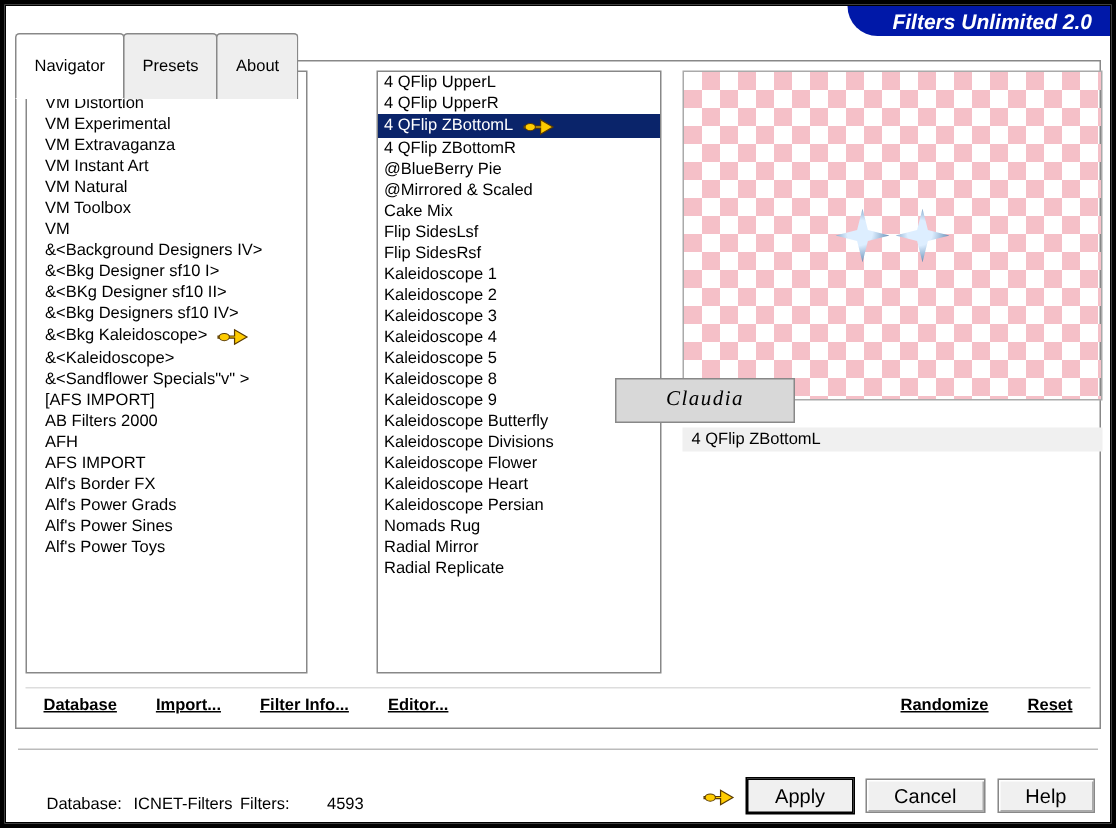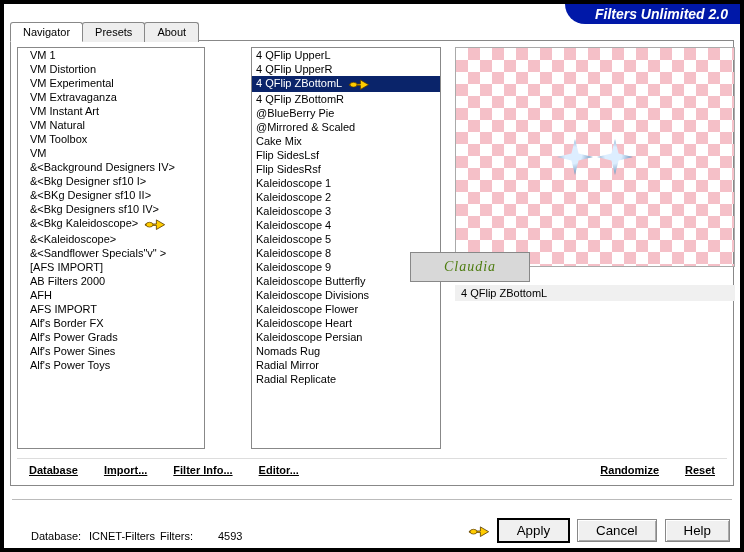--- a/index.html
+++ b/index.html
@@ -1,39 +1,39 @@
 <!DOCTYPE html>
 <html><head>
 <meta charset="utf-8">
 <style>
 * { box-sizing: border-box; margin: 0; padding: 0; }
 body { font-family: Tahoma, Arial, sans-serif; font-size: 11px; background: #000; width: 744px; height: 552px; overflow: hidden; position: relative; }
 .window { position: absolute; inset: 3px; background: #fff; border: 1px solid #000; }
 .titlebar { position: absolute; top: 0; right: 0; height: 20px; background: #0018a8; color: #fff; font-weight: bold; font-style: italic; font-size: 14px; padding: 2px 12px 2px 30px; border-radius: 0 0 0 20px; }
 .tabs { position: absolute; top: 18px; left: 6px; display: flex; z-index: 2; }
-.tab { padding: 3px 12px; border: 1px solid #888; background: #eee; border-bottom: none; border-radius: 3px 3px 0 0; margin-right: -1px; cursor: pointer; }
+.tab { padding: 15px 12px; border: 1px solid #888; background: #eee; border-bottom: none; border-radius: 3px 3px 0 0; margin-right: -1px; cursor: pointer; }
 .tab.active { background: #fff; border-bottom: 1px solid #fff; font-weight: normal; z-index: 3; }
 .panel { position: absolute; top: 36px; left: 6px; right: 6px; bottom: 62px; border: 1px solid #888; background: #fff; }
 .cols { display: flex; height: calc(100% - 30px); padding: 6px; gap: 6px; }
 .listbox { border: 1px solid #888; background: #fff; overflow-y: scroll; overflow-x: hidden; height: 100%; }
 .listbox.left { width: 188px; flex-shrink: 0; padding-left: 8px; }
 .listbox.mid { width: 190px; flex-shrink: 0; margin-left: 40px; }
 .preview-area { flex: 1; display: flex; flex-direction: column; gap: 4px; padding-left: 8px; }
 .li { padding: 1px 4px; white-space: nowrap; cursor: default; user-select: none; }
 .li.sel { background: #0a246a; color: #fff; }
 .pointer { display: inline-block; margin-left: 6px; }
 .pointer svg { width: 22px; height: 14px; vertical-align: middle; }
 .preview { width: 280px; height: 220px; border: 1px solid #aaa; position: relative; }
 .checker { position:absolute; inset:0; background-image:
  linear-gradient(45deg,#f5c0c8 25%,transparent 25%), linear-gradient(-45deg,#f5c0c8 25%,transparent 25%),
  linear-gradient(45deg,transparent 75%,#f5c0c8 75%), linear-gradient(-45deg,transparent 75%,#f5c0c8 75%);
  background-size:24px 24px; background-position:0 0,0 12px,12px -12px,-12px 0; }
 .diamonds { position:absolute; top:50%; left:50%; transform:translate(-50%,-50%); display:flex; gap:4px; }
 .diamond { width:36px; height:36px; background:radial-gradient(circle at 45% 45%, #def 0 30%, #8ac 60%, #347 90%); clip-path: polygon(50% 0,60% 40%,100% 50%,60% 60%,50% 100%,40% 60%,0 50%,40% 40%); }
-.watermark { position:absolute; top:248px; left:406px; width:120px; height:30px; background:#d8d8d8; border:1px solid #888; font-family: cursive; font-size:14px; font-style:italic; text-align:center; line-height:28px; color:#4d7c0f; letter-spacing:1px; z-index:5;}
+.watermark { position:absolute; top:248px; left:406px; width:120px; height:30px; background:#d8d8d8; border:1px solid #888; font-family: cursive; font-size:14px; font-style:italic; text-align:center; line-height:28px; color:#000000; letter-spacing:1px; z-index:5;}
 .filter-label-row { display:flex; align-items:center; gap:8px; margin-top: 14px;}
 .filter-name { flex:1; background:#f0f0f0; padding:2px 6px; }
 .bottom-buttons { position:absolute; bottom:4px; left:6px; right:6px; display:flex; gap:18px; padding: 3px 8px; border-top:1px solid #ddd; }
 .linkbtn { text-decoration: underline; cursor:pointer; padding:2px 4px; font-weight:bold;}
 .spacer { flex:1; }
 .footer { position:absolute; bottom:6px; left:10px; right:10px; display:flex; align-items:flex-end; }
 .info { display:flex; flex-direction:row; gap:5px;margin-left:17px; }
 .info-row { display:flex; gap:6px; }
 .info-k { width:52px; }
 .btns { margin-left:auto; display:flex; gap:8px; align-items:center;}

